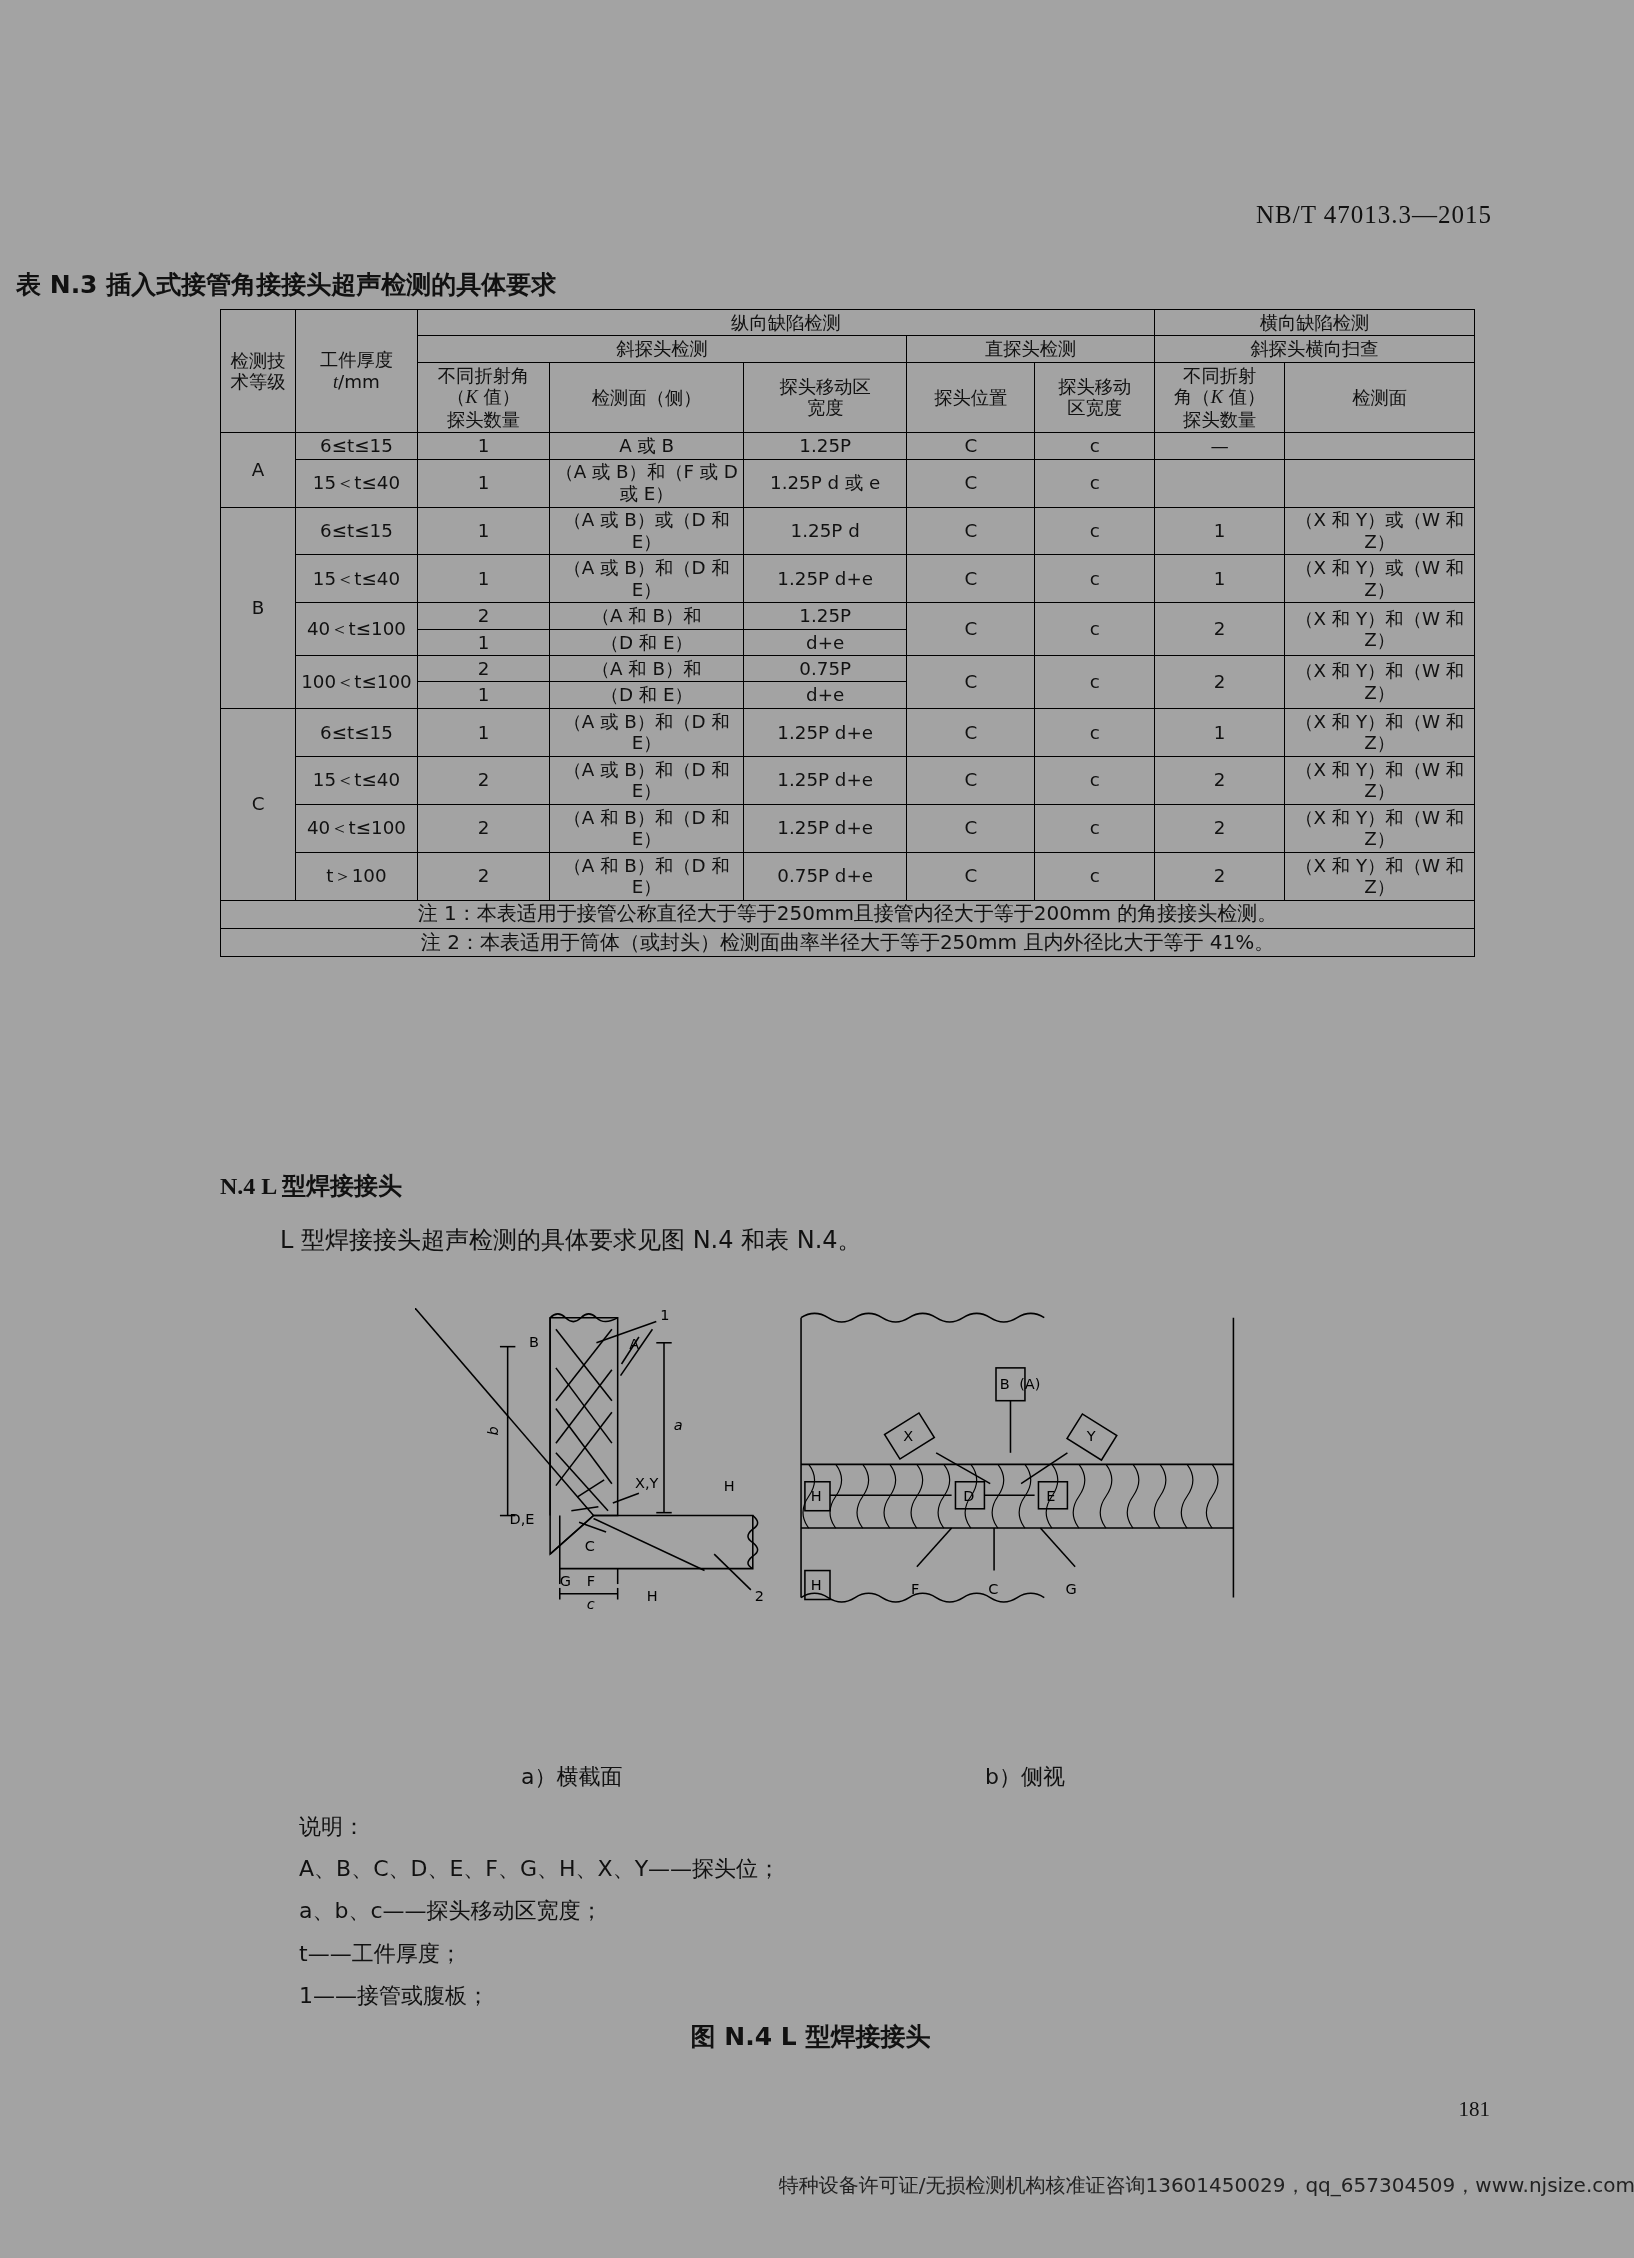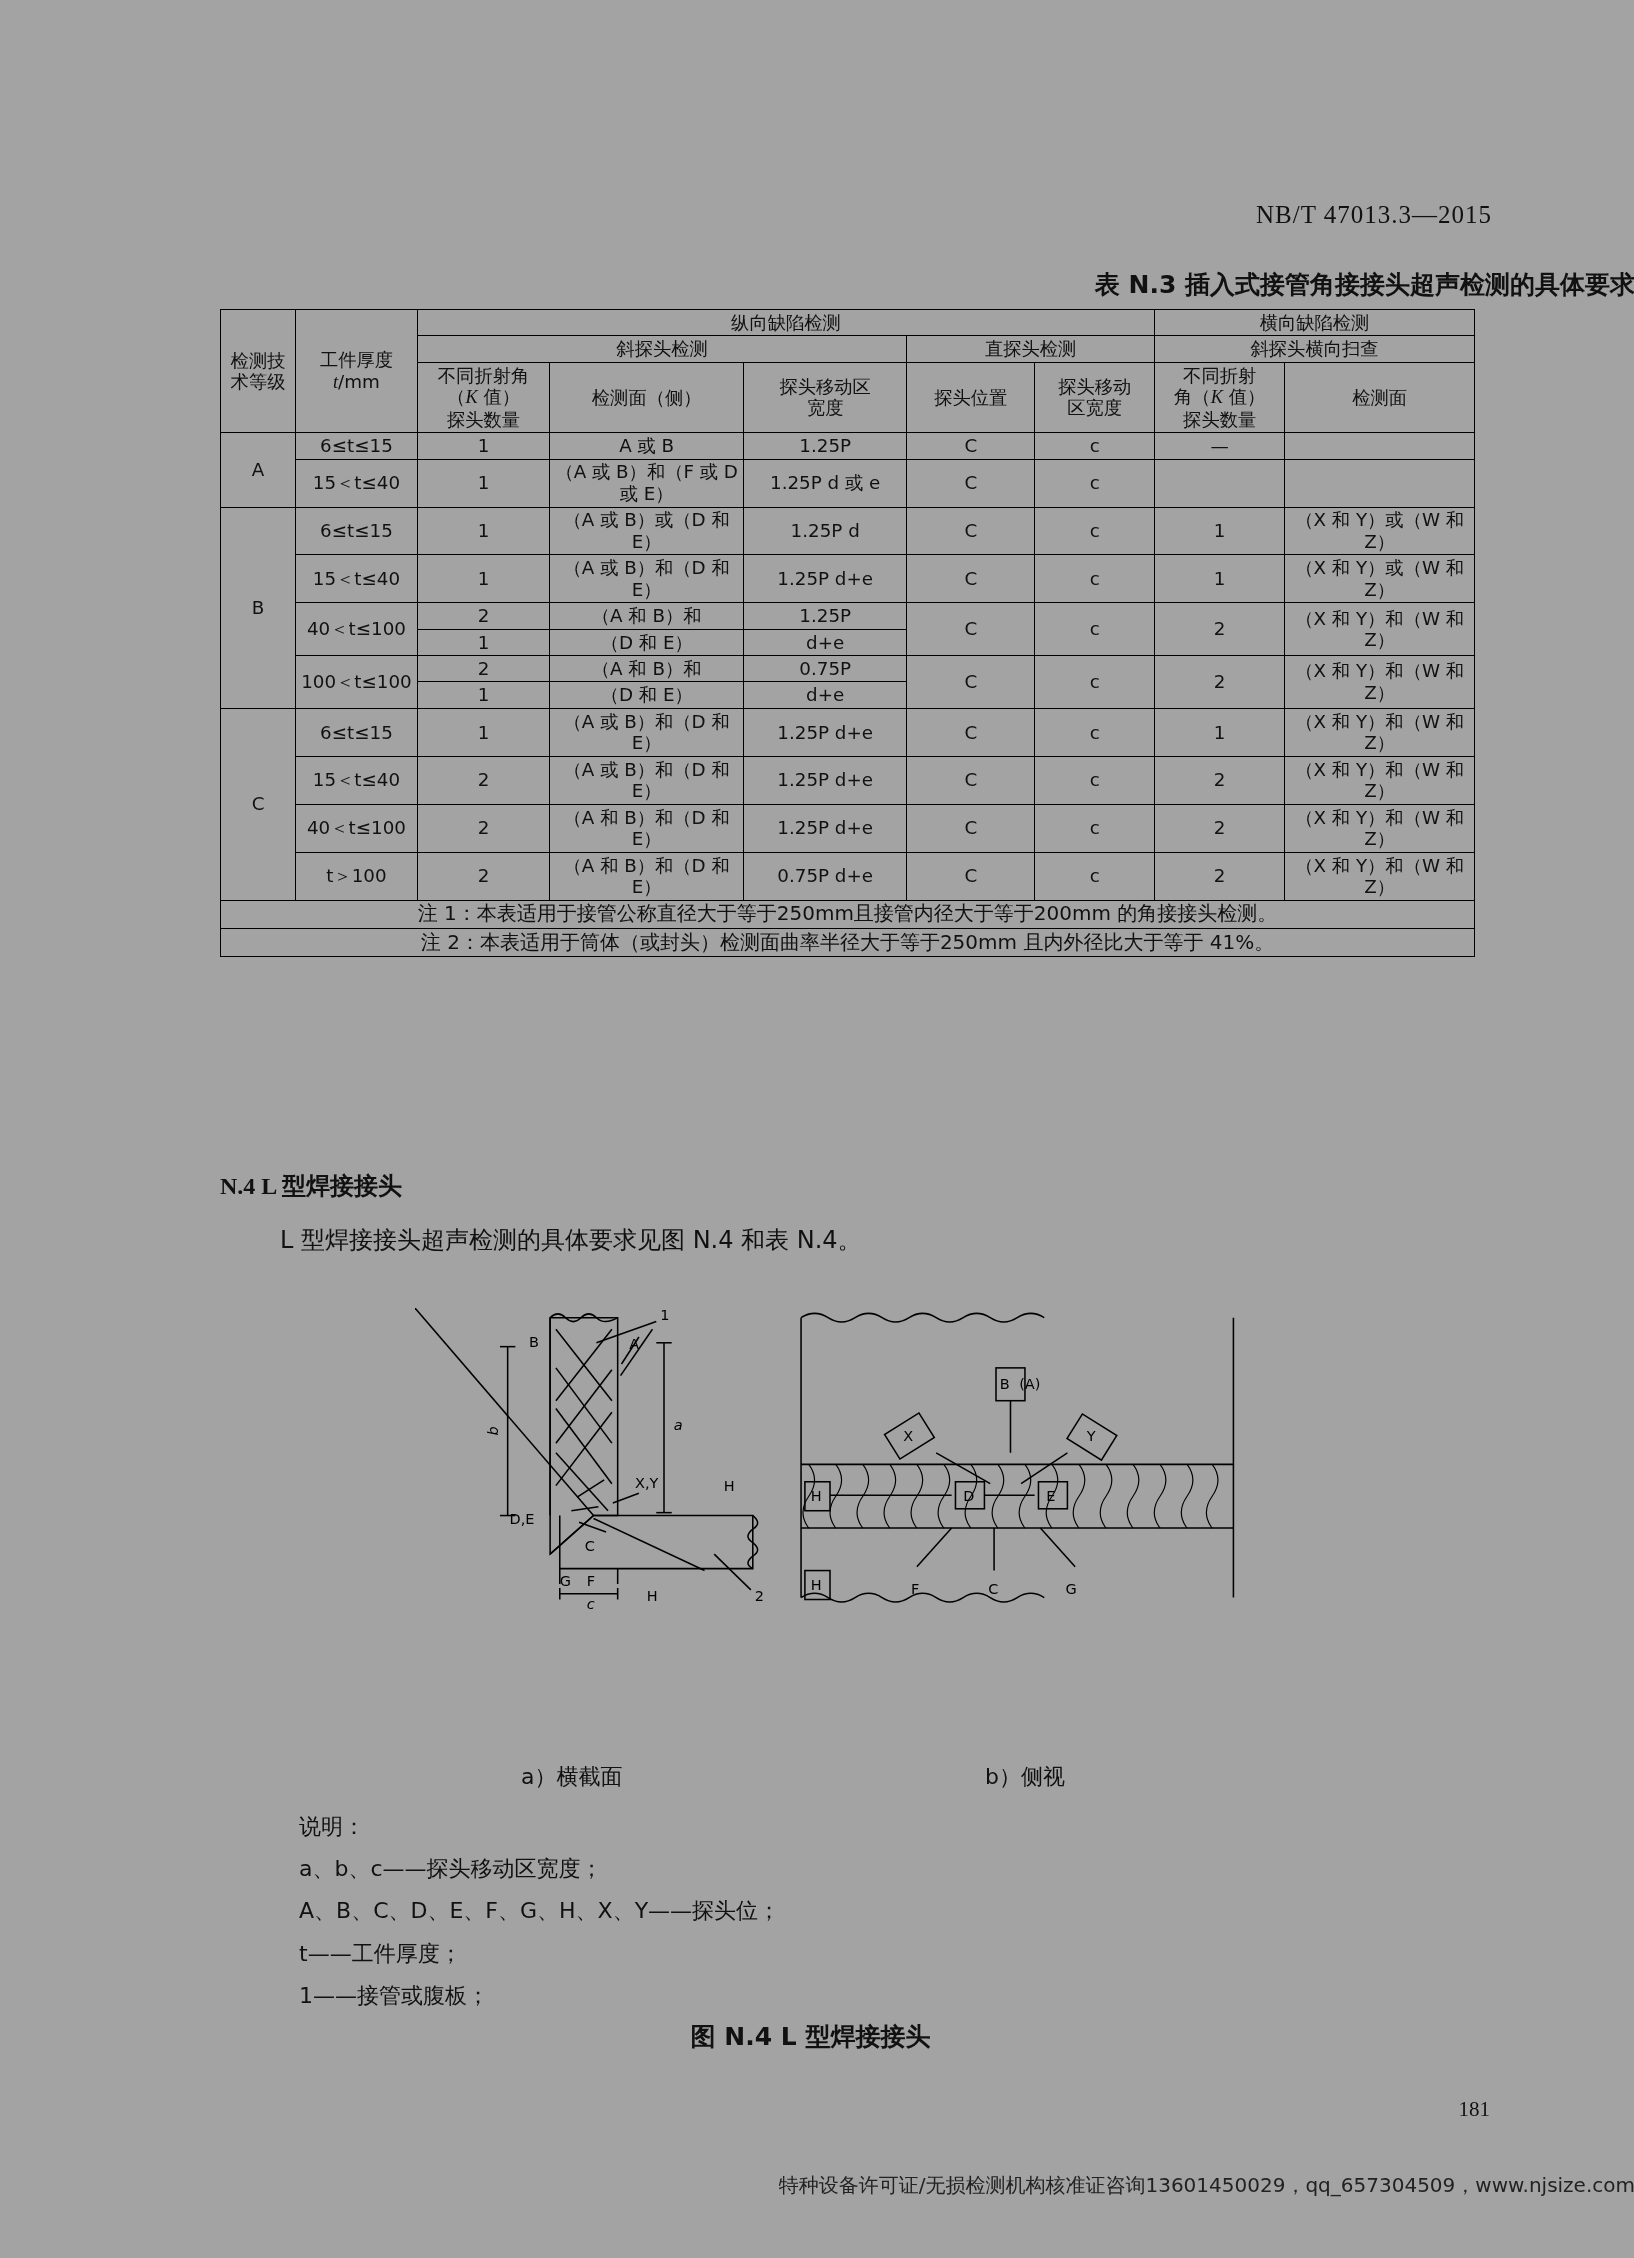--- a/index.html
+++ b/index.html
@@ -26,21 +26,21 @@
     right: 143px;
     top: 201px;
     font-size: 25px;
     letter-spacing: 1px;
     font-family: "Liberation Serif", serif;
   }
   .table-title {
     position: absolute;
     left: 16px; right: 0;
     top: 268px;
-    text-align: right;
+    text-align: left;
     font-size: 25px;
     font-weight: bold;
     font-family: "DejaVu Sans", sans-serif;
   }
   table.main {
     position: absolute;
     left: 220px;
     top: 309px;
     width: 1255px;
     border-collapse: collapse;
@@ -416,22 +416,22 @@
         <text x="674" y="296">G</text>
       </g>
     </svg>
   </div>
 
   <div class="cap cap-a">a）横截面</div>
   <div class="cap cap-b">b）侧视</div>
 
   <div class="legend">
     <div>说明：</div>
+    <div>A、B、C、D、E、F、G、H、X、Y——探头位；</div>
     <div>a、b、c——探头移动区宽度；</div>
-    <div>A、B、C、D、E、F、G、H、X、Y——探头位；</div>
     <div>t——工件厚度；</div>
     <div>1——接管或腹板；</div>
   </div>
 
   <div class="fig-title">图 N.4   L 型焊接接头</div>
 
   <div class="page-num">181</div>
 
   <div class="footer-note">特种设备许可证/无损检测机构核准证咨询13601450029，qq_657304509，www.njsize.com</div>
 

